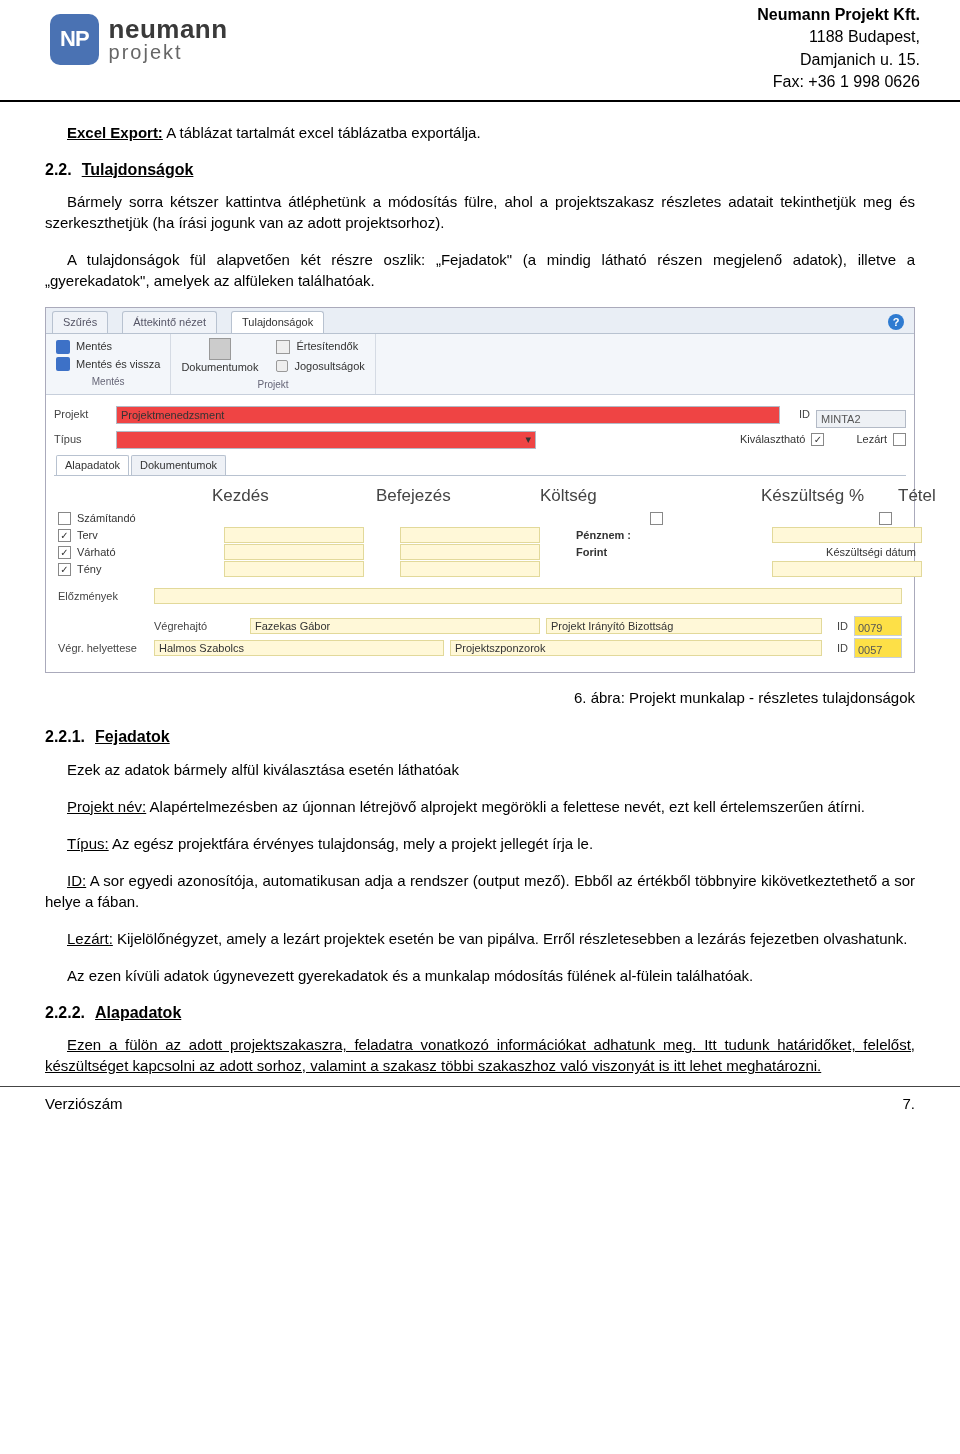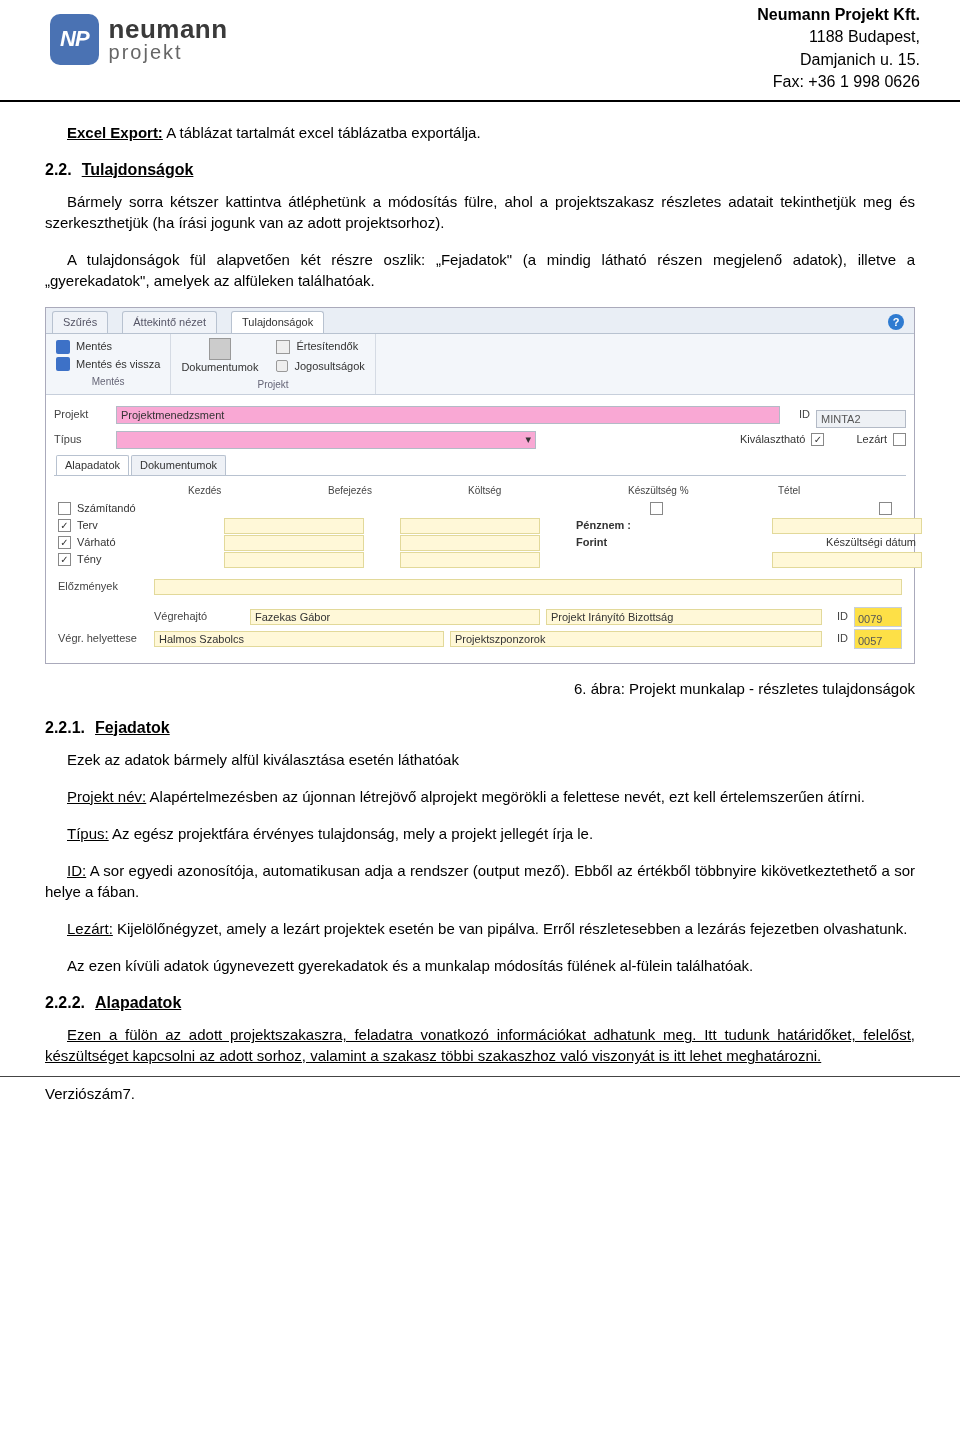--- a/index.html
+++ b/index.html
@@ -28,21 +28,20 @@
     padding-top: 10px;
   }
   .logo-badge {
     background: #4a72b3;
     color: #fff;
     font-weight: bold;
     font-size: 22px;
     padding: 10px 10px;
     border-radius: 10px;
     letter-spacing: -1px;
-    font-style: italic;
   }
   .logo-text { display: flex; flex-direction: column; line-height: 1; }
   .logo-text .t1 { font-size: 26px; font-weight: bold; color: #3a3a3a; letter-spacing: 0.5px; }
   .logo-text .t2 { font-size: 20px; color: #666; letter-spacing: 2px; }
   .company-info { text-align: right; font-weight: bold; font-size: 16px; }
   .company-info div { font-weight: normal; }
   .company-info .name { font-weight: bold; }
   .company-info .addr, .company-info .fax { font-weight: normal; }
 
   .content { padding: 10px 45px 0 45px; }
@@ -109,58 +108,58 @@
   .ic-save { width:14px; height:14px; background:#3d71c7; border-radius:2px; display:inline-block; }
   .ic-saveback { width:14px; height:14px; background:#3d71c7; border-radius:2px; display:inline-block; }
   .ic-doc { width:14px; height:14px; background:#ccc; border:1px solid #999; display:inline-block; }
   .ic-mail { width:14px; height:14px; border:1px solid #999; background:#eee; display:inline-block; position:relative; }
   .ic-lock { width:12px; height:12px; border:1px solid #999; background:#eee; border-radius:2px; display:inline-block; }
 
   .form-area { background:#fff; padding: 4px 8px 8px 8px; }
   .frow { display:flex; align-items:center; gap:6px; margin:3px 0; }
   .lbl { width:56px; color:#444; }
   .inp {
-    border:1px solid #b3bac6; background:#f9a8d4; height:18px;
+    border:1px solid #b3bac6; background:#ef4444; height:18px;
     padding:1px 4px; color:#333;
   }
   .inp.ro { background:#eef1f5; color:#555; }
   .chk { width:13px; height:13px; border:1px solid #888; background:#fff; display:inline-block; text-align:center; line-height:11px; font-size:10px; }
   .chk.on::after { content:"✓"; color:#333; }
 
   .subtabs {
     display:flex; gap:2px; border-bottom:1px solid #b8c2d0; margin-top:6px;
     padding-left:2px;
   }
   .subtab {
     padding:2px 8px; border:1px solid #b8c2d0; border-bottom:none;
     background:#eef1f6; font-size:11px; border-radius:2px 2px 0 0;
   }
   .subtab.active { background:#fff; }
   .grid-area { padding: 6px 4px 4px 4px; }
-  .ghead { display:grid; grid-template-columns: 130px 140px 140px 160px 150px 100px; font-size:10px; color:#444; }
+  .ghead { display:grid; grid-template-columns: 130px 140px 140px 160px 150px 100px; font-size:17px; color:#444;gap:24px; }
   .ghead div { padding:2px 0; }
   .grow { display:grid; grid-template-columns: 130px 140px 140px 160px 150px 100px; align-items:center; margin:1px 0;gap:36px; }
   .ycell { background:#fff8d8; border:1px solid #e2d99a; height:16px; }
   .gchk { width:13px;height:13px;border:1px solid #888;background:#fff;display:inline-block;text-align:center;line-height:11px;font-size:10px; }
   .gchk.on::after{content:"✓";}
   .rowlbl { display:flex; align-items:center; gap:6px; }
   .mini-lbl { font-size:11px; color:#333; }
   .penz { font-size:11px; color:#333; line-height:1.2; }
   .sep8 { height:8px; }
   .erow { display:flex; align-items:center; gap:6px; margin:2px 0; font-size:11px; }
   .erow .elbl { width:90px; color:#444; }
   .erow .einp { flex:1; background:#fff8d8; border:1px solid #e2d99a; height:16px; padding:0 4px; color:#333; }
   .erow .einp.w { flex:0 0 290px; }
   .erow .eidl { width:20px; text-align:right; color:#444; }
   .erow .eid { width:48px; background:#fde047; border:1px solid #c7cfdb; height:20px; padding:4px 3px; color:#555; }
 
   .caption { text-align:right; font-size:15px; margin: 6px 0 18px 0; }
 
   .footer {
-    display:flex; 
+    display:flex; justify-content:space-between;
     padding: 6px 45px 0 45px;
     border-top: 1px solid #444;
     margin-top: 10px;
     font-size: 15px;
   }
 </style>
 </head>
 <body>
 
 <div class="page">
@@ -257,21 +256,21 @@
           <div class="subtab active">Alapadatok</div>
           <div class="subtab">Dokumentumok</div>
         </div>
 
         <div class="grid-area">
           <div class="ghead">
             <div></div>
             <div>Kezdés</div>
             <div>Befejezés</div>
             <div>Költség</div>
-            <div style="padding-right:10px;">Készültség %</div>
+            <div style="text-align:right;padding-right:10px;">Készültség %</div>
             <div>Tétel</div>
           </div>
           <div class="grow">
             <div class="rowlbl">
                 <span class="gchk"></span>
                 <span>Számítandó</span>
               </div>
             <div></div>
               <div></div>
             <div style="display:flex;justify-content:center;">

